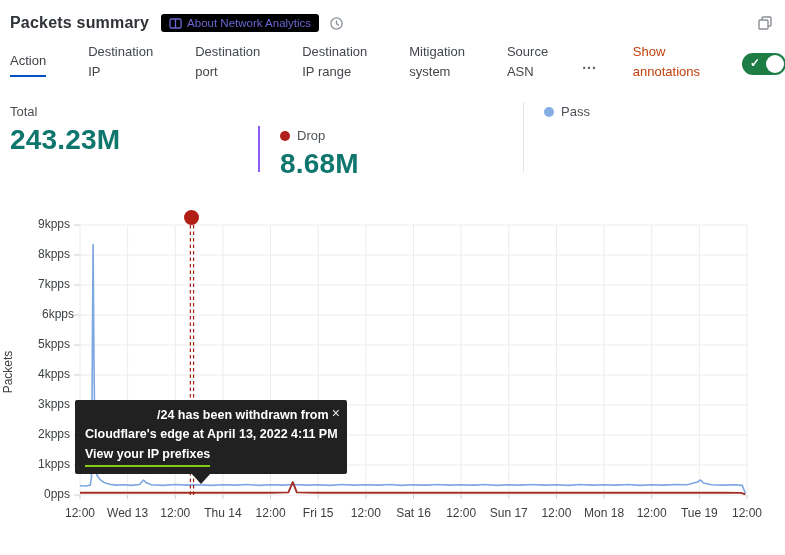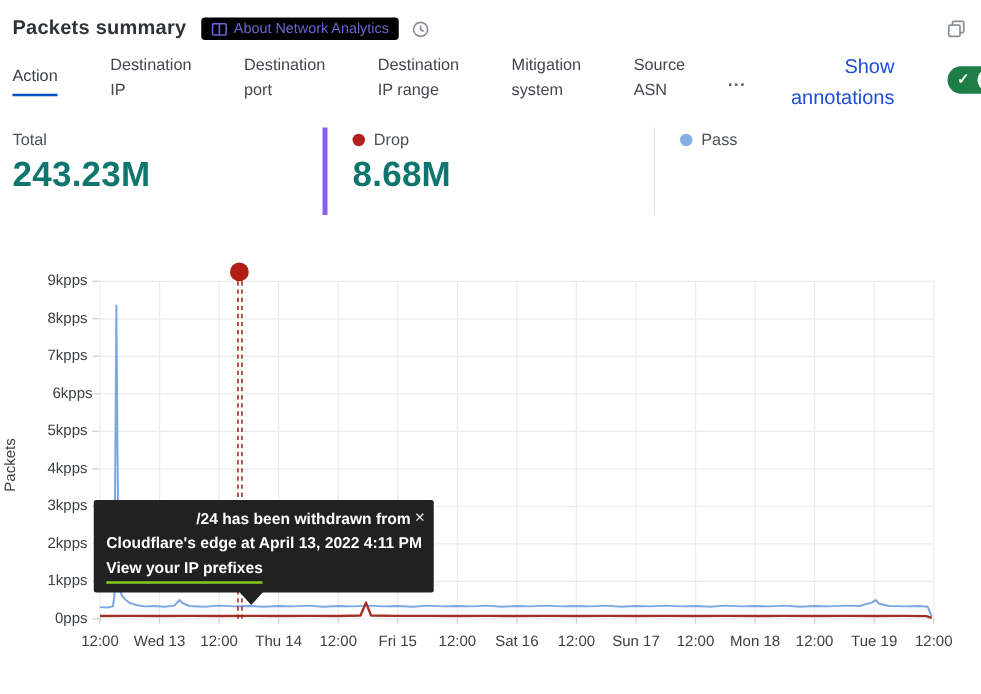--- a/index.html
+++ b/index.html
@@ -18,32 +18,32 @@
   
   .tabs { display:flex; align-items:flex-start; gap:42px; padding:6px 14px 0 10px; height:50px; }
   .tab { font-size:13px; color:#43474c; line-height:1.55; cursor:pointer; }
   .tab.active { align-self:center; border-bottom:2px solid #0051c3; padding-bottom:4px; color:#3a3e43; }
   .tab.w80 { max-width:82px; }
   .tab.w95 { max-width:96px; }
   .tab.w78 { max-width:80px; }
   .tab.w60 { max-width:62px; }
   .more-tabs { align-self:center; font-weight:bold; color:#5a6067; font-size:14px;
     letter-spacing:1px; cursor:pointer; margin-left:-8px; }
-  .show-ann { font-size:16px; color:#1d4ed8; line-height:1.55; max-width:88px; margin-left:-6px;text-align:right; }
+  .show-ann { font-size:13px; color:#c2410c; line-height:1.55; max-width:88px; margin-left:-6px; }
   .toggle { margin-left:auto; align-self:center; width:44px; height:22px; border-radius:11px;
     background:#1e7c45; position:relative; cursor:pointer; flex:none; }
   .toggle .knob { position:absolute; right:2px; top:2px; width:18px; height:18px;
     border-radius:50%; background:#fff; }
   .toggle .check { position:absolute; left:8px; top:3px; color:#fff; font-size:12px; font-weight:bold; }
 
   
   .stats { display:flex; margin-top:16px; height:70px; }
   .stat { padding:2px 0 0 20px; }
   .stat:first-child { width:258px; padding-left:10px; }
-  .stat:nth-child(2) { width:265px; border-left:4px solid #8b5cf6; }
+  .stat:nth-child(2) { width:265px; border-left:2px solid #8b5cf6;margin-top:24px; }
   .stat:nth-child(3) { flex:1; border-left:1px solid #e4e4e4; }
   .stat-label { display:flex; align-items:center; gap:7px; font-size:13px; color:#4c5157; }
   .dot { width:10px; height:10px; border-radius:50%; display:inline-block; }
   .stat-value { font-size:28px; font-weight:bold; color:#0f766e; margin-top:5px; letter-spacing:.2px; }
 
   
   .chart-wrap { position:relative; height:345px; margin-top:38px; }
   .y-axis-title { position:absolute; left:-52px; top:155px; width:120px; text-align:center;
     transform:rotate(-90deg); font-size:12px; color:#3c4043; }
   .ytick { position:absolute; width:70px; text-align:right; font-size:12px; color:#3c4043; }

